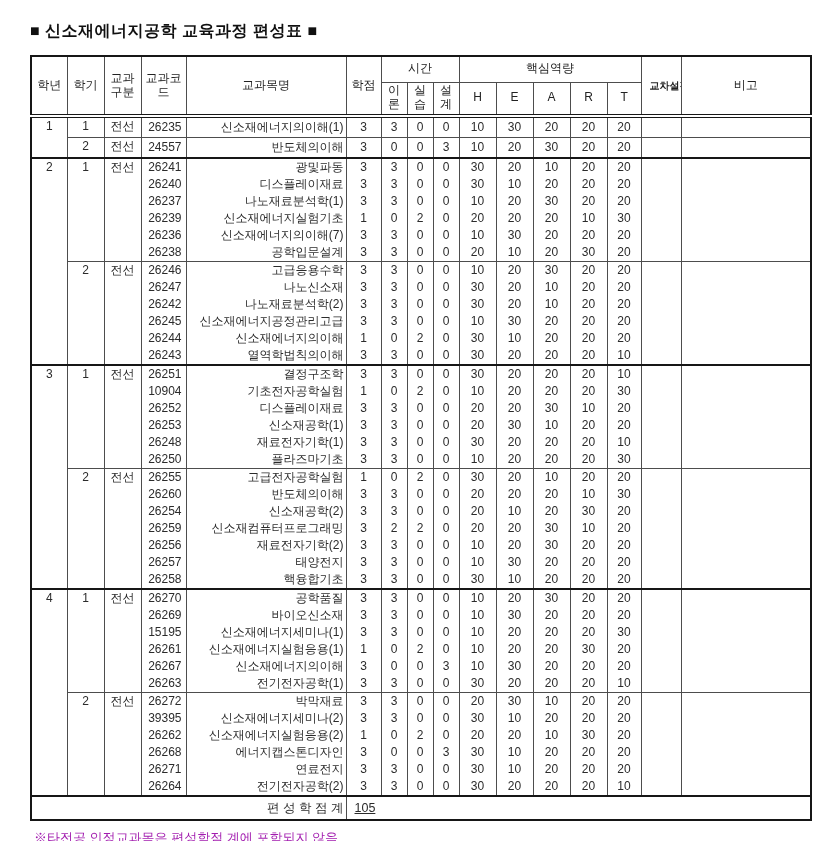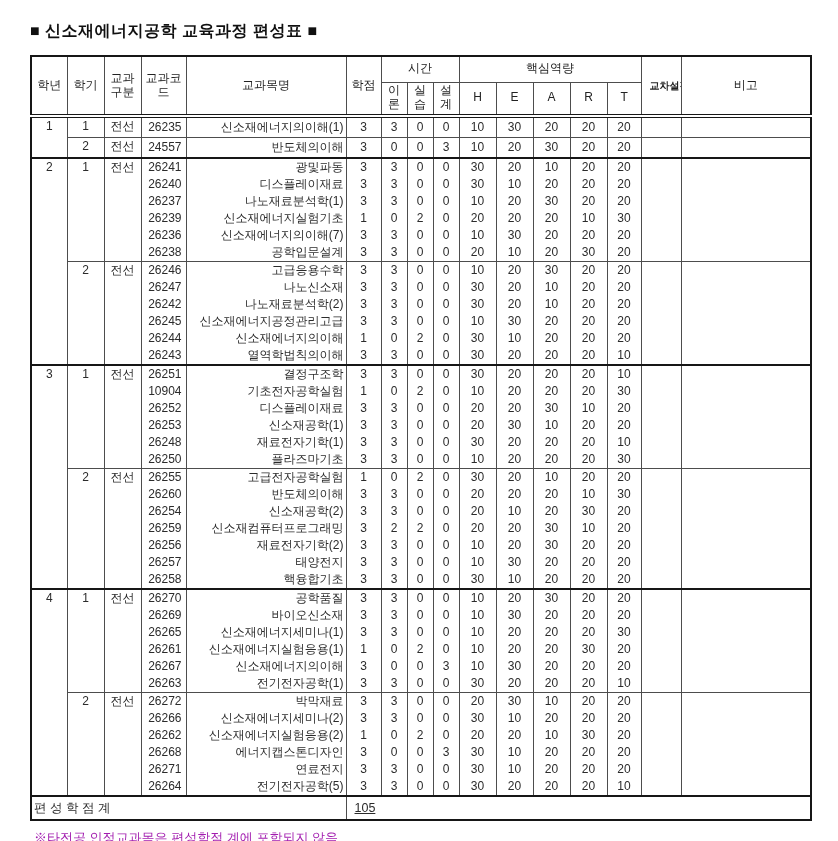--- a/index.html
+++ b/index.html
@@ -33,21 +33,21 @@
     border-top:none; border-bottom:none;
     height:17px; line-height:13px;
   }
   tr.group-start td { border-top:1px solid #4d4d4d; }
   tr.year-start td { border-top:2px solid #161616; }
   td.c-top { vertical-align:top; text-align:center; padding-top:2px; }
   td.c-code { text-align:right; padding-right:4px; }
   td.c-name { text-align:right; padding-left:5px; white-space:nowrap; }
   td.c-num { text-align:center; }
   tfoot td { border-top:2px solid #161616; height:22px; font-size:12.5px; }
-  td.f-label { text-align:left; border-right:1px solid #4d4d4d; }
+  td.f-label { text-align:right; border-right:1px solid #4d4d4d; }
   td.f-value { text-align:left; padding-left:8px;text-decoration:underline; }
   .footnote { font-size:13px; margin:8px 0 0 4px; color:#a21caf; }
 </style>
 </head>
 <body>
 
 <div class="page">
 
   <div class="title">■ 신소재에너지공학 교육과정 편성표 ■</div>
 
@@ -542,21 +542,21 @@
           <td class="c-num">0</td>
           <td class="c-num">10</td>
           <td class="c-num">30</td>
           <td class="c-num">20</td>
           <td class="c-num">20</td>
           <td class="c-num">20</td>
           <td></td>
           <td></td>
         </tr>
         <tr>
-          <td class="c-code">26265</td>
+          <td class="c-code">15195</td>
           <td class="c-name">신소재에너지세미나(1)</td>
           <td class="c-num">3</td>
           <td class="c-num">3</td>
           <td class="c-num">0</td>
           <td class="c-num">0</td>
           <td class="c-num">10</td>
           <td class="c-num">20</td>
           <td class="c-num">20</td>
           <td class="c-num">20</td>
           <td class="c-num">30</td>
@@ -619,21 +619,21 @@
           <td class="c-num">0</td>
           <td class="c-num">20</td>
           <td class="c-num">30</td>
           <td class="c-num">10</td>
           <td class="c-num">20</td>
           <td class="c-num">20</td>
           <td></td>
           <td></td>
         </tr>
         <tr>
-          <td class="c-code">26266</td>
+          <td class="c-code">39395</td>
           <td class="c-name">신소재에너지세미나(2)</td>
           <td class="c-num">3</td>
           <td class="c-num">3</td>
           <td class="c-num">0</td>
           <td class="c-num">0</td>
           <td class="c-num">30</td>
           <td class="c-num">10</td>
           <td class="c-num">20</td>
           <td class="c-num">20</td>
           <td class="c-num">20</td>
@@ -680,21 +680,21 @@
           <td class="c-num">30</td>
           <td class="c-num">10</td>
           <td class="c-num">20</td>
           <td class="c-num">20</td>
           <td class="c-num">20</td>
           <td></td>
           <td></td>
         </tr>
         <tr>
           <td class="c-code">26264</td>
-          <td class="c-name">전기전자공학(5)</td>
+          <td class="c-name">전기전자공학(2)</td>
           <td class="c-num">3</td>
           <td class="c-num">3</td>
           <td class="c-num">0</td>
           <td class="c-num">0</td>
           <td class="c-num">30</td>
           <td class="c-num">20</td>
           <td class="c-num">20</td>
           <td class="c-num">20</td>
           <td class="c-num">10</td>
           <td></td>

